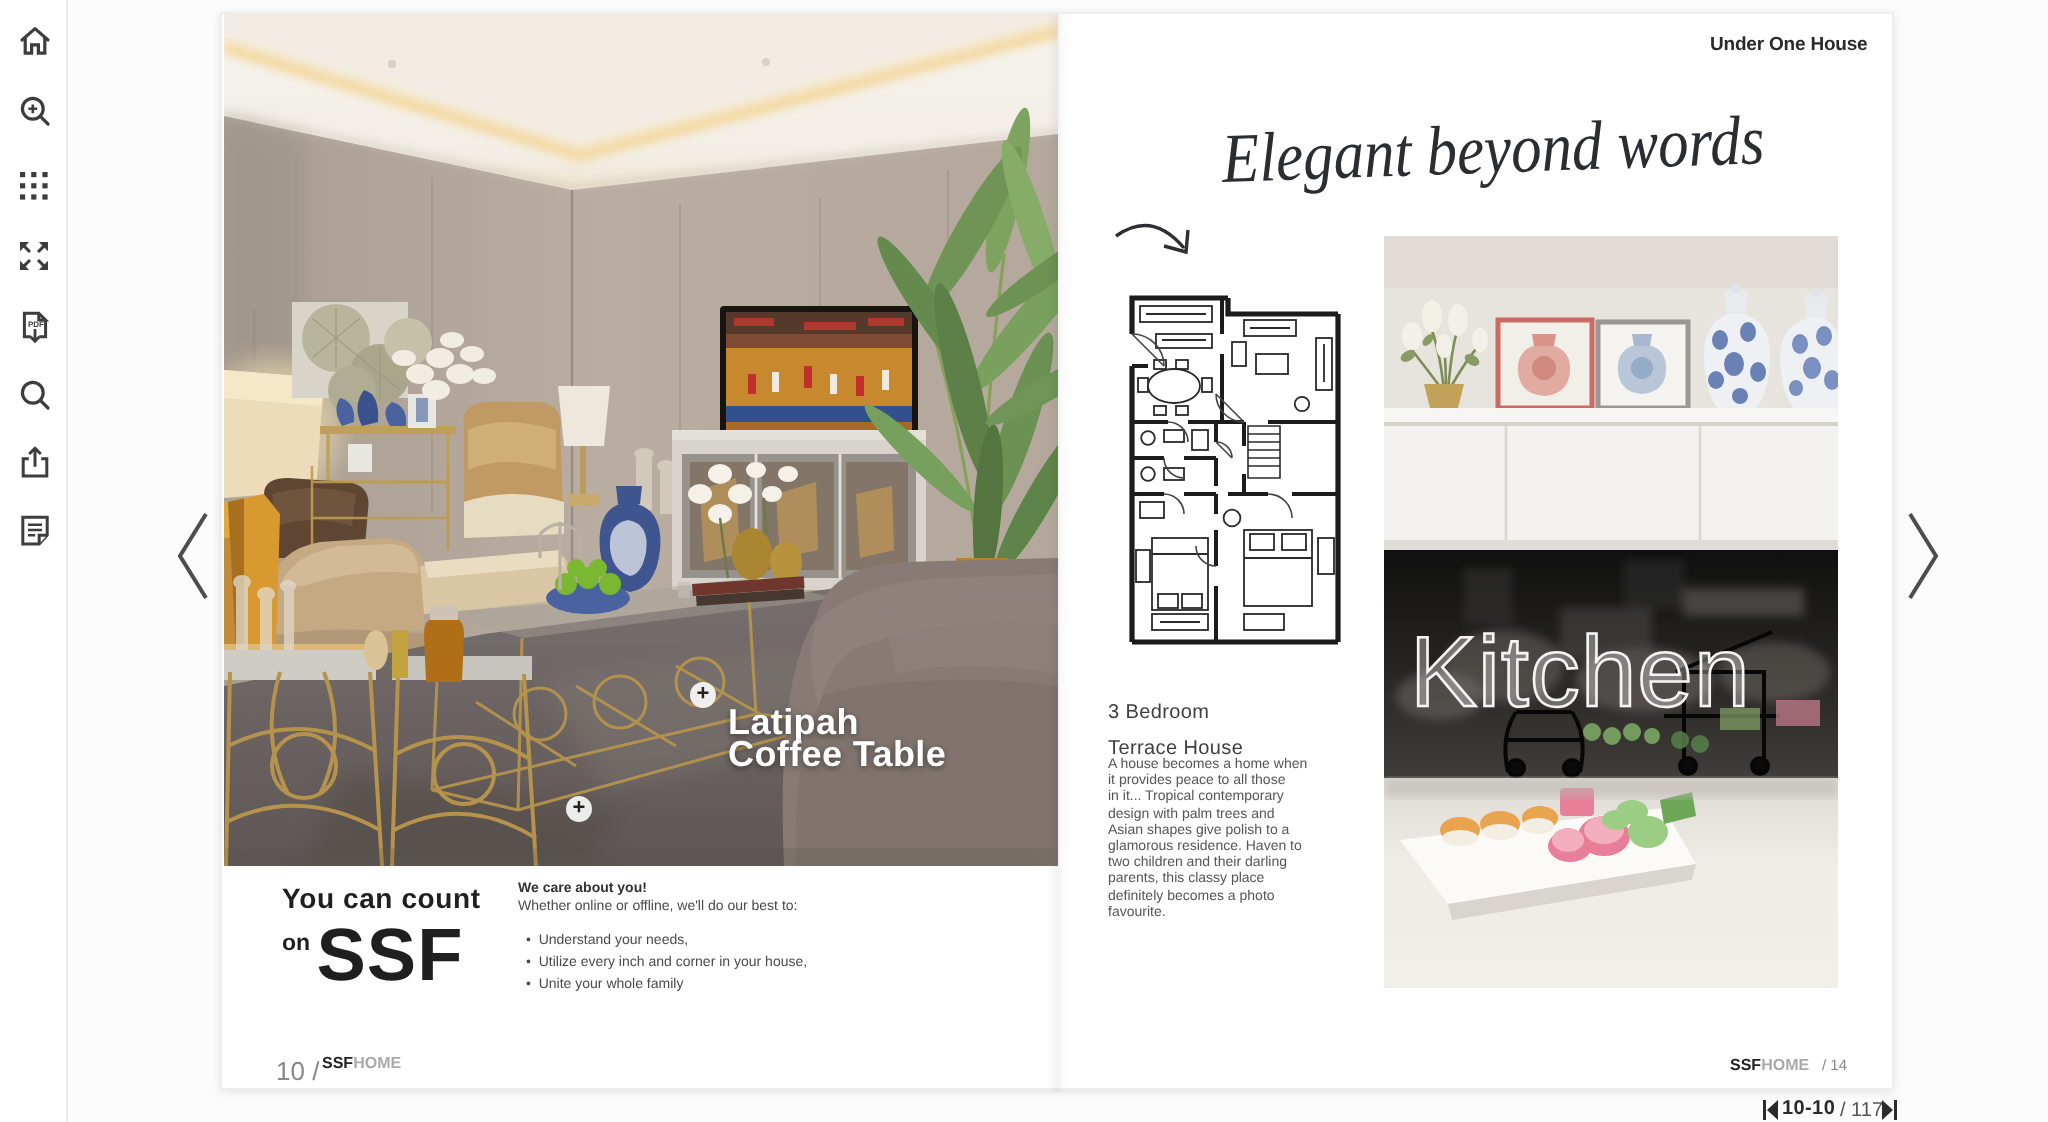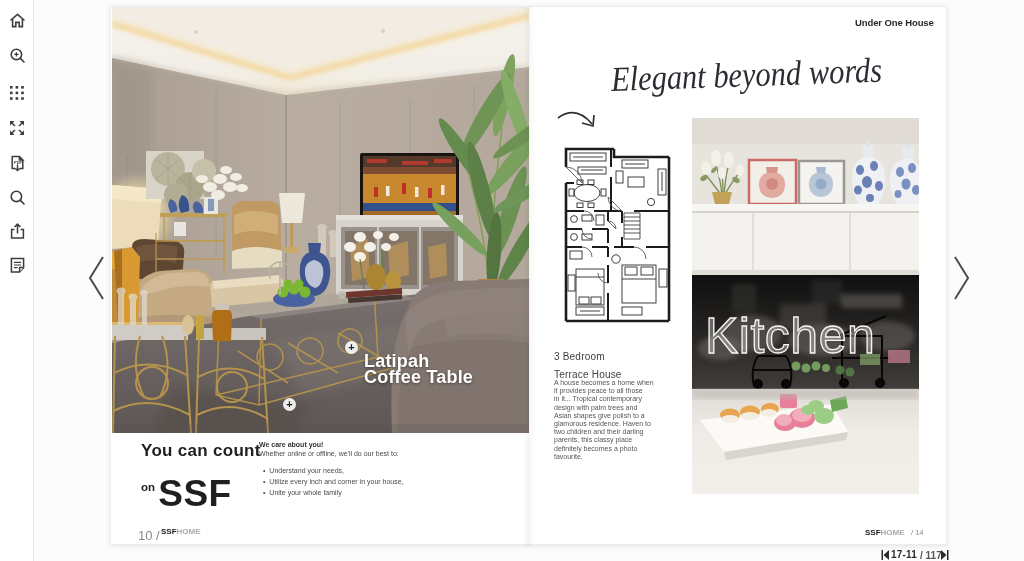--- a/index.html
+++ b/index.html
@@ -402,22 +402,22 @@
     
     <div class="abs" style="left:233px;top:334px;width:13px;height:13px;border-radius:50%;background:rgba(250,250,250,0.92);color:#222;font-size:11px;line-height:13px;text-align:center;font-weight:bold">+</div>
     
     <div class="abs" style="left:171px;top:391px;width:13px;height:13px;border-radius:50%;background:rgba(250,250,250,0.92);color:#222;font-size:11px;line-height:13px;text-align:center;font-weight:bold">+</div>
     
     <div class="abs" style="left:252px;top:347px;color:#fff;font-weight:bold;font-size:18px;line-height:15.5px;letter-spacing:0.2px;text-shadow:0 1px 3px rgba(0,0,0,0.45)">Latipah<br>Coffee Table</div>
     
   </div>
 
   <div class="abs" style="left:30px;top:434px;color:#1f1f1f;white-space:nowrap">
-    <div style="font-size:17px;font-weight:bold;letter-spacing:0.3px">You can count</div>
-    <div style="margin-top:12px"><span style="font-size:11.5px;font-weight:bold;vertical-align:15px">on&nbsp;</span><span style="font-size:37px;font-weight:bold;letter-spacing:0.5px">SSF</span></div>
+    <div style="font-size:14px;font-weight:bold;letter-spacing:0.3px">You can count</div>
+    <div style="margin-top:0"><span style="font-size:11.5px;font-weight:bold;vertical-align:15px">on&nbsp;</span><span style="font-size:37px;font-weight:bold;letter-spacing:0.5px">SSF</span></div>
   </div>
 
   <div class="abs" style="left:148px;top:434px;width:190px;color:#4a4a4a;font-size:7px;line-height:8.5px">
     <div style="font-weight:bold;color:#333">We care about you!</div>
     <div>Whether online or offline, we'll do our best to:</div>
     <div style="margin-top:9px">
       <div style="padding-left:12px;text-indent:-8px;margin-bottom:2.5px">•&nbsp;&nbsp;Understand your needs,</div>
       <div style="padding-left:12px;text-indent:-8px;margin-bottom:2.5px">•&nbsp;&nbsp;Utilize every inch and corner in your house,</div>
       <div style="padding-left:12px;text-indent:-8px">•&nbsp;&nbsp;Unite your whole family</div>
     </div>
@@ -713,20 +713,20 @@
   <div class="abs" style="left:754px;top:521px;font-size:8px"><b style="color:#222">SSF</b><span style="color:#aaa;font-weight:bold">HOME</span></div>
   <div class="abs" style="left:800px;top:521px;font-size:7.5px;color:#888">/ 14</div>
 </div>
 
 <div class="abs" style="left:870px;top:548px;width:154px;height:13px;z-index:6;color:#2b2b2b;font-size:10.5px;font-weight:bold">
 
   <svg class="abs" style="left:11px;top:1.5px" width="8" height="10" viewBox="0 0 8 10">
       <path d="M0.5 0 L2 0 L2 10 L0.5 10 Z" fill="#2b2b2b"></path>
       <path d="M8 0 L2.5 5 L8 10 Z" fill="#2b2b2b"></path>
     </svg>
-  <span class="abs" style="left:21px;top:0.5px;font-size:10px;letter-spacing:0.2px">17-11</span>
-  <span class="abs" style="left:50px;top:2px;font-size:10px;color:#555;font-weight:bold">/ 117</span>
+  <span class="abs" style="left:21px;top:0.5px;font-size:10px;letter-spacing:0.2px">10-10</span>
+  <span class="abs" style="left:50px;top:2px;font-size:10px;color:#555;font-weight:normal">/ 117</span>
 
   <svg class="abs" style="left:71px;top:1.5px" width="8" height="10" viewBox="0 0 8 10">
       <path d="M6 0 L7.5 0 L7.5 10 L6 10 Z" fill="#2b2b2b"></path>
       <path d="M0 0 L5.5 5 L0 10 Z" fill="#2b2b2b"></path>
     </svg>
 </div>
 
 </body></html>

